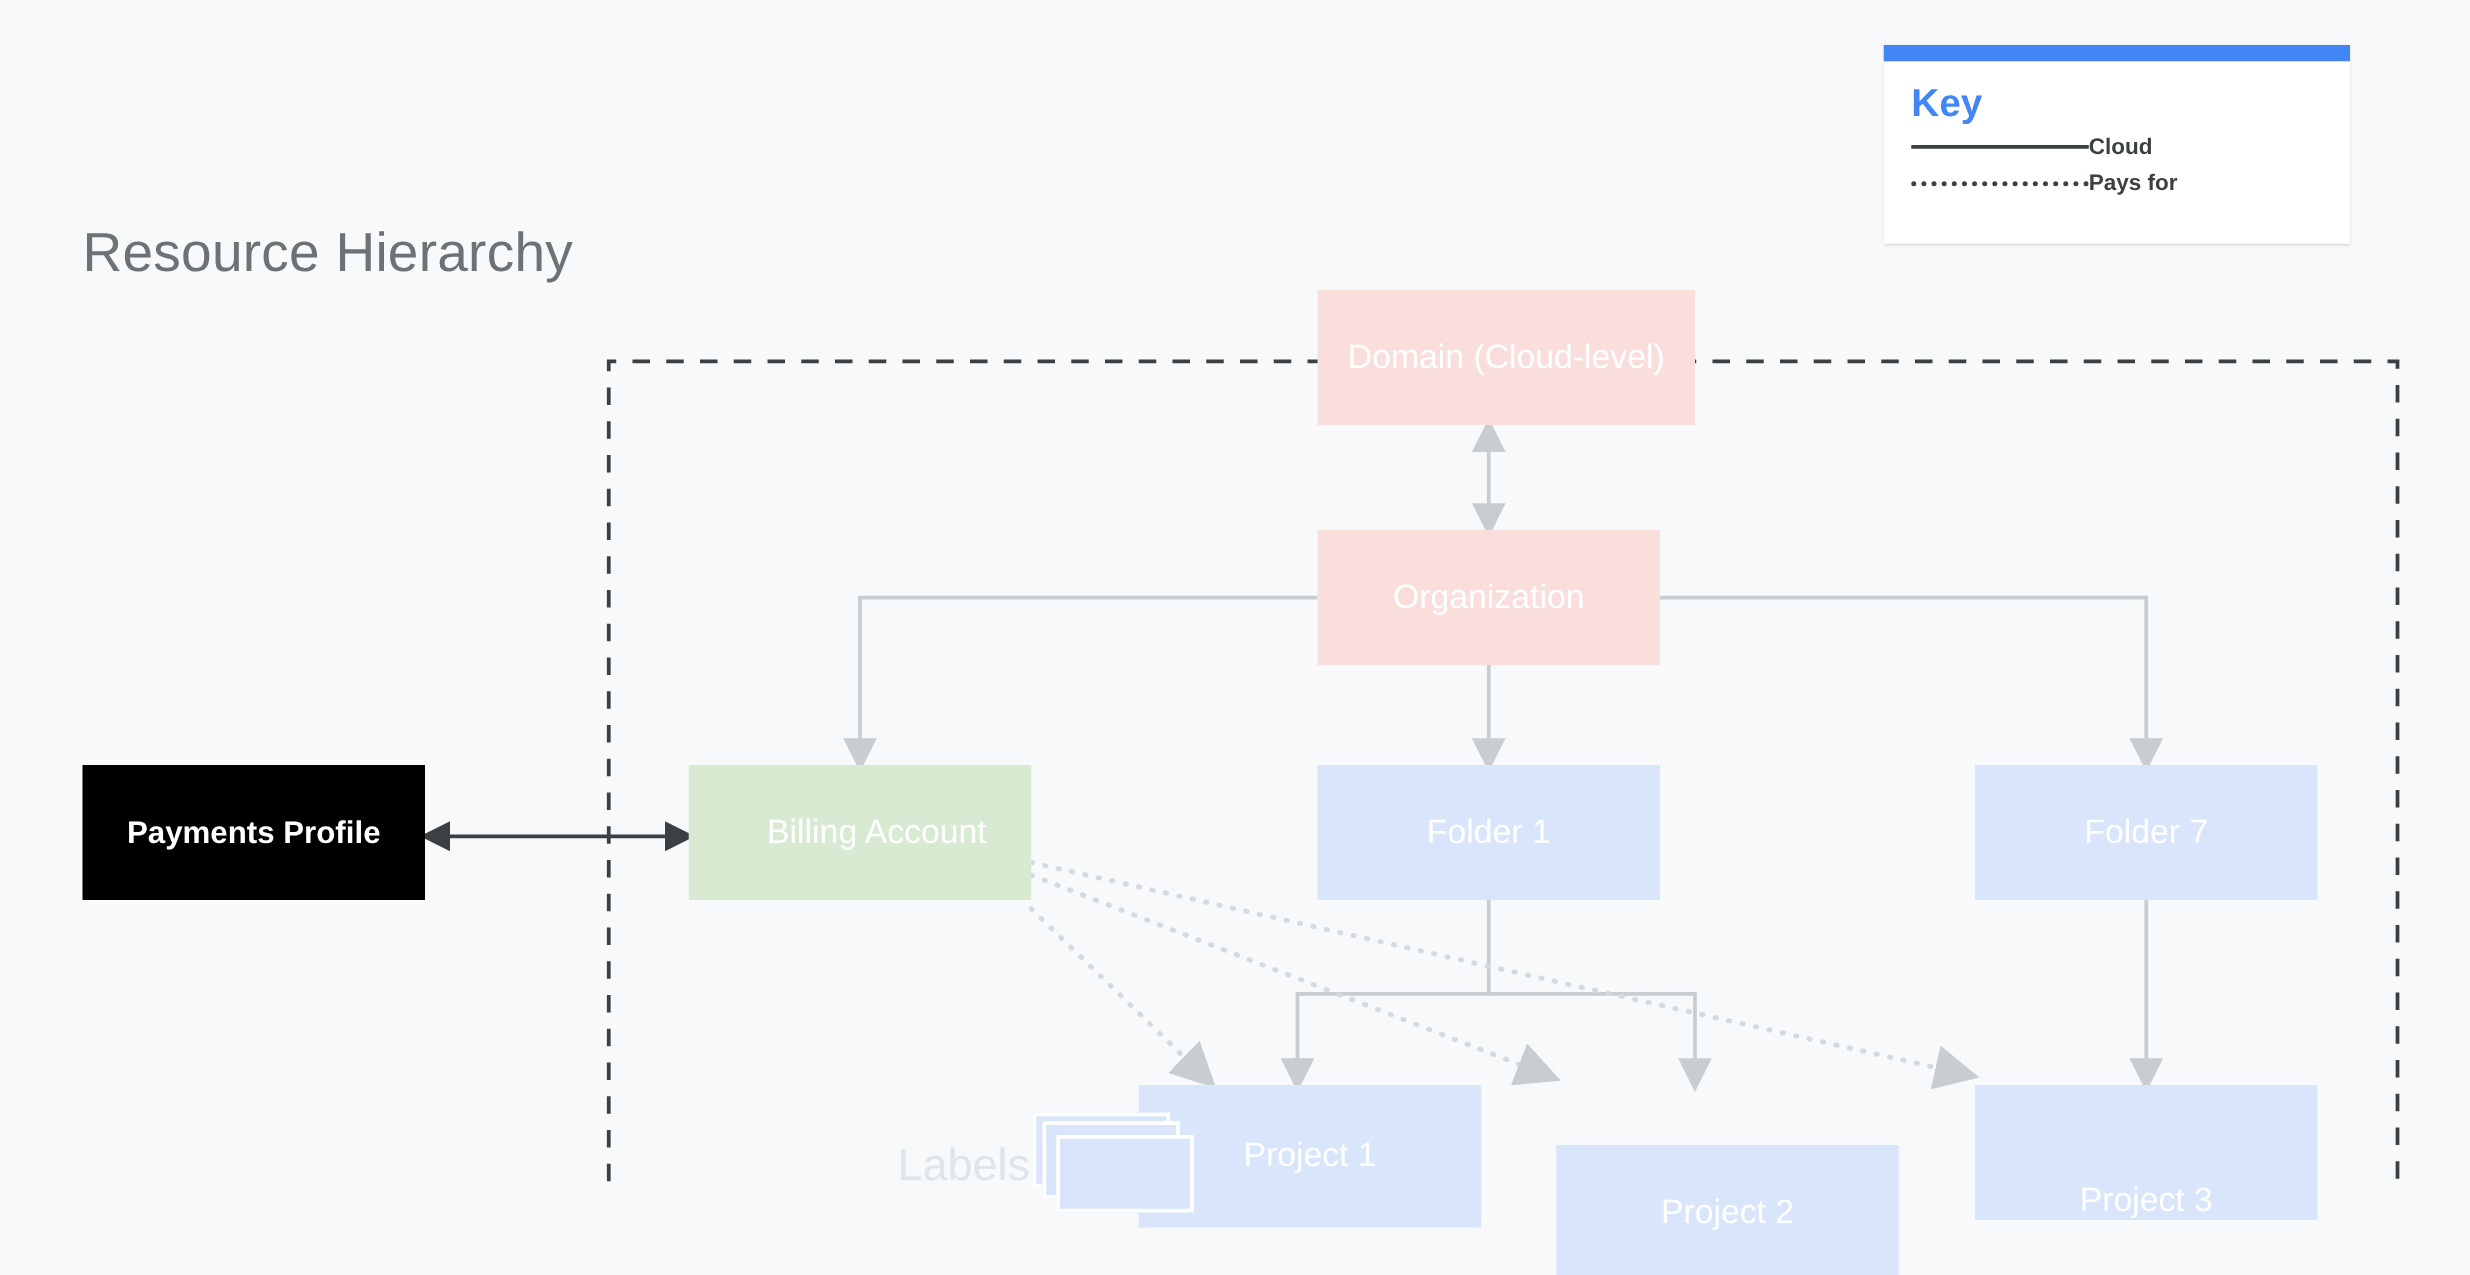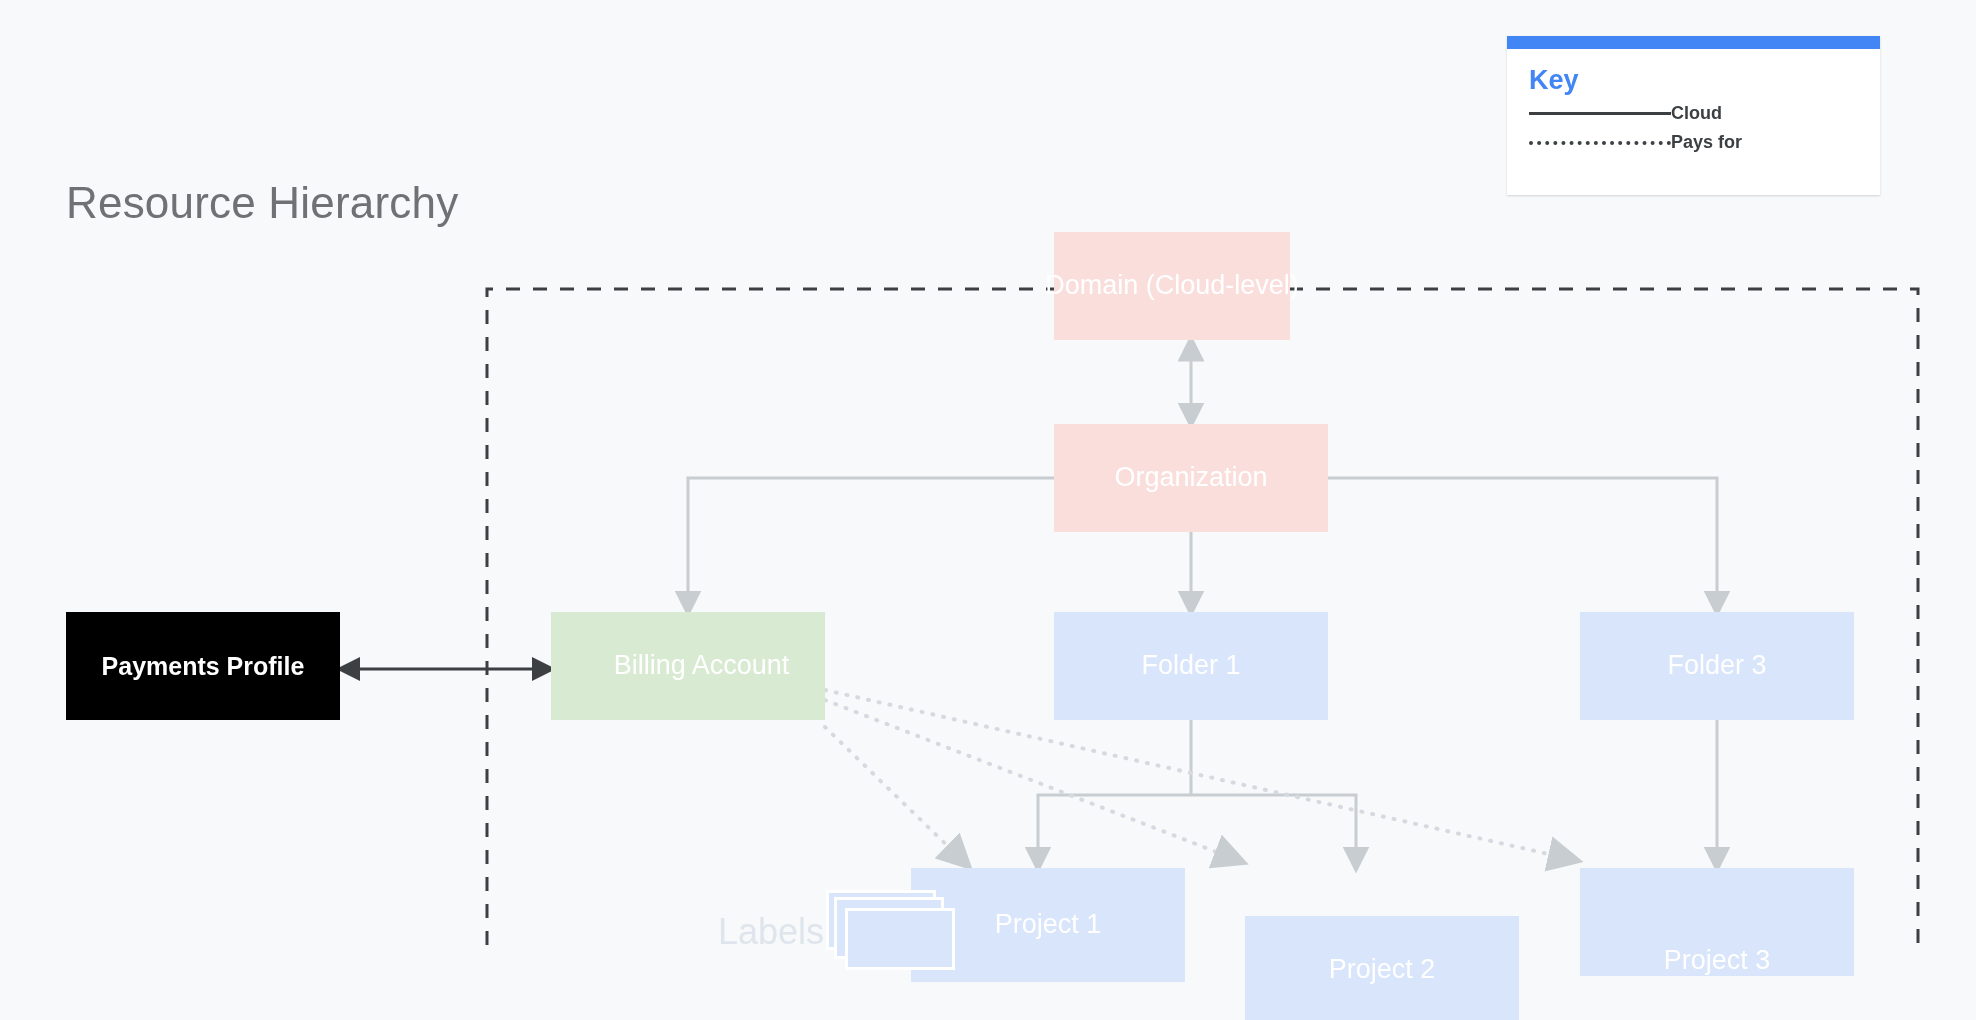--- a/index.html
+++ b/index.html
@@ -50,21 +50,21 @@
     width: 100%;
   }
   #key-body {
     padding: 18px 22px 14px 22px;
     position: relative;
     height: 146px;
     box-sizing: border-box;
   }
   #key-heading {
     color: #4285f4;
-    font-size: 27px;
+    font-size: 31px;
     font-weight: 700;
     line-height: 1;
     margin: 0 0 4px 0;
   }
   .key-row {
     display: flex;
     align-items: flex-start;
     margin-top: 9px;
   }
   .key-sample {
@@ -109,21 +109,21 @@
   }
   .node.pink   { background: #f9dedc; }
   .node.green  { background: #d9ead3; }
   .node.blue   { background: #d8e5fa; }
   .node.amber  { background: #000000; }
   .node.amber .node-label {
     font-weight: 700;
     font-size: 25px;
   }
 
-  #node-domain       { left: 1054px; top: 232px; width: 236px; height: 108px; }
+  #node-domain       { left: 1054px; top: 232px; width: 302px; height: 108px; }
   #node-organization { left: 1054px; top: 424px; width: 274px; height: 108px; }
   #node-billing      { left: 551px;  top: 612px; width: 274px; height: 108px; padding-left: 27px; }
   #node-folder1      { left: 1054px; top: 612px; width: 274px; height: 108px; }
   #node-folder2      { left: 1580px; top: 612px; width: 274px; height: 108px; }
   #node-project1     { left: 911px;  top: 868px; width: 274px; height: 114px; align-items: center; }
   #node-project2     { left: 1245px; top: 868px; width: 274px; height: 108px; margin-top: 48px; }
   #node-project3     { left: 1580px; top: 868px; width: 274px; height: 108px; align-items: flex-end; }
   #node-payments     { left: 66px;   top: 612px; width: 274px; height: 108px; }
 
   
@@ -228,21 +228,21 @@
 
 <div id="node-billing" class="node green">
   <span class="node-label">Billing Account</span>
 </div>
 
 <div id="node-folder1" class="node blue">
   <span class="node-label">Folder 1</span>
 </div>
 
 <div id="node-folder2" class="node blue">
-  <span class="node-label">Folder 3</span>
+  <span class="node-label">Folder 7</span>
 </div>
 
 <div id="node-project1" class="node blue">
   <span class="node-label">Project 1</span>
 </div>
 
 <div id="node-project2" class="node blue">
   <span class="node-label">Project 2</span>
 </div>
 

